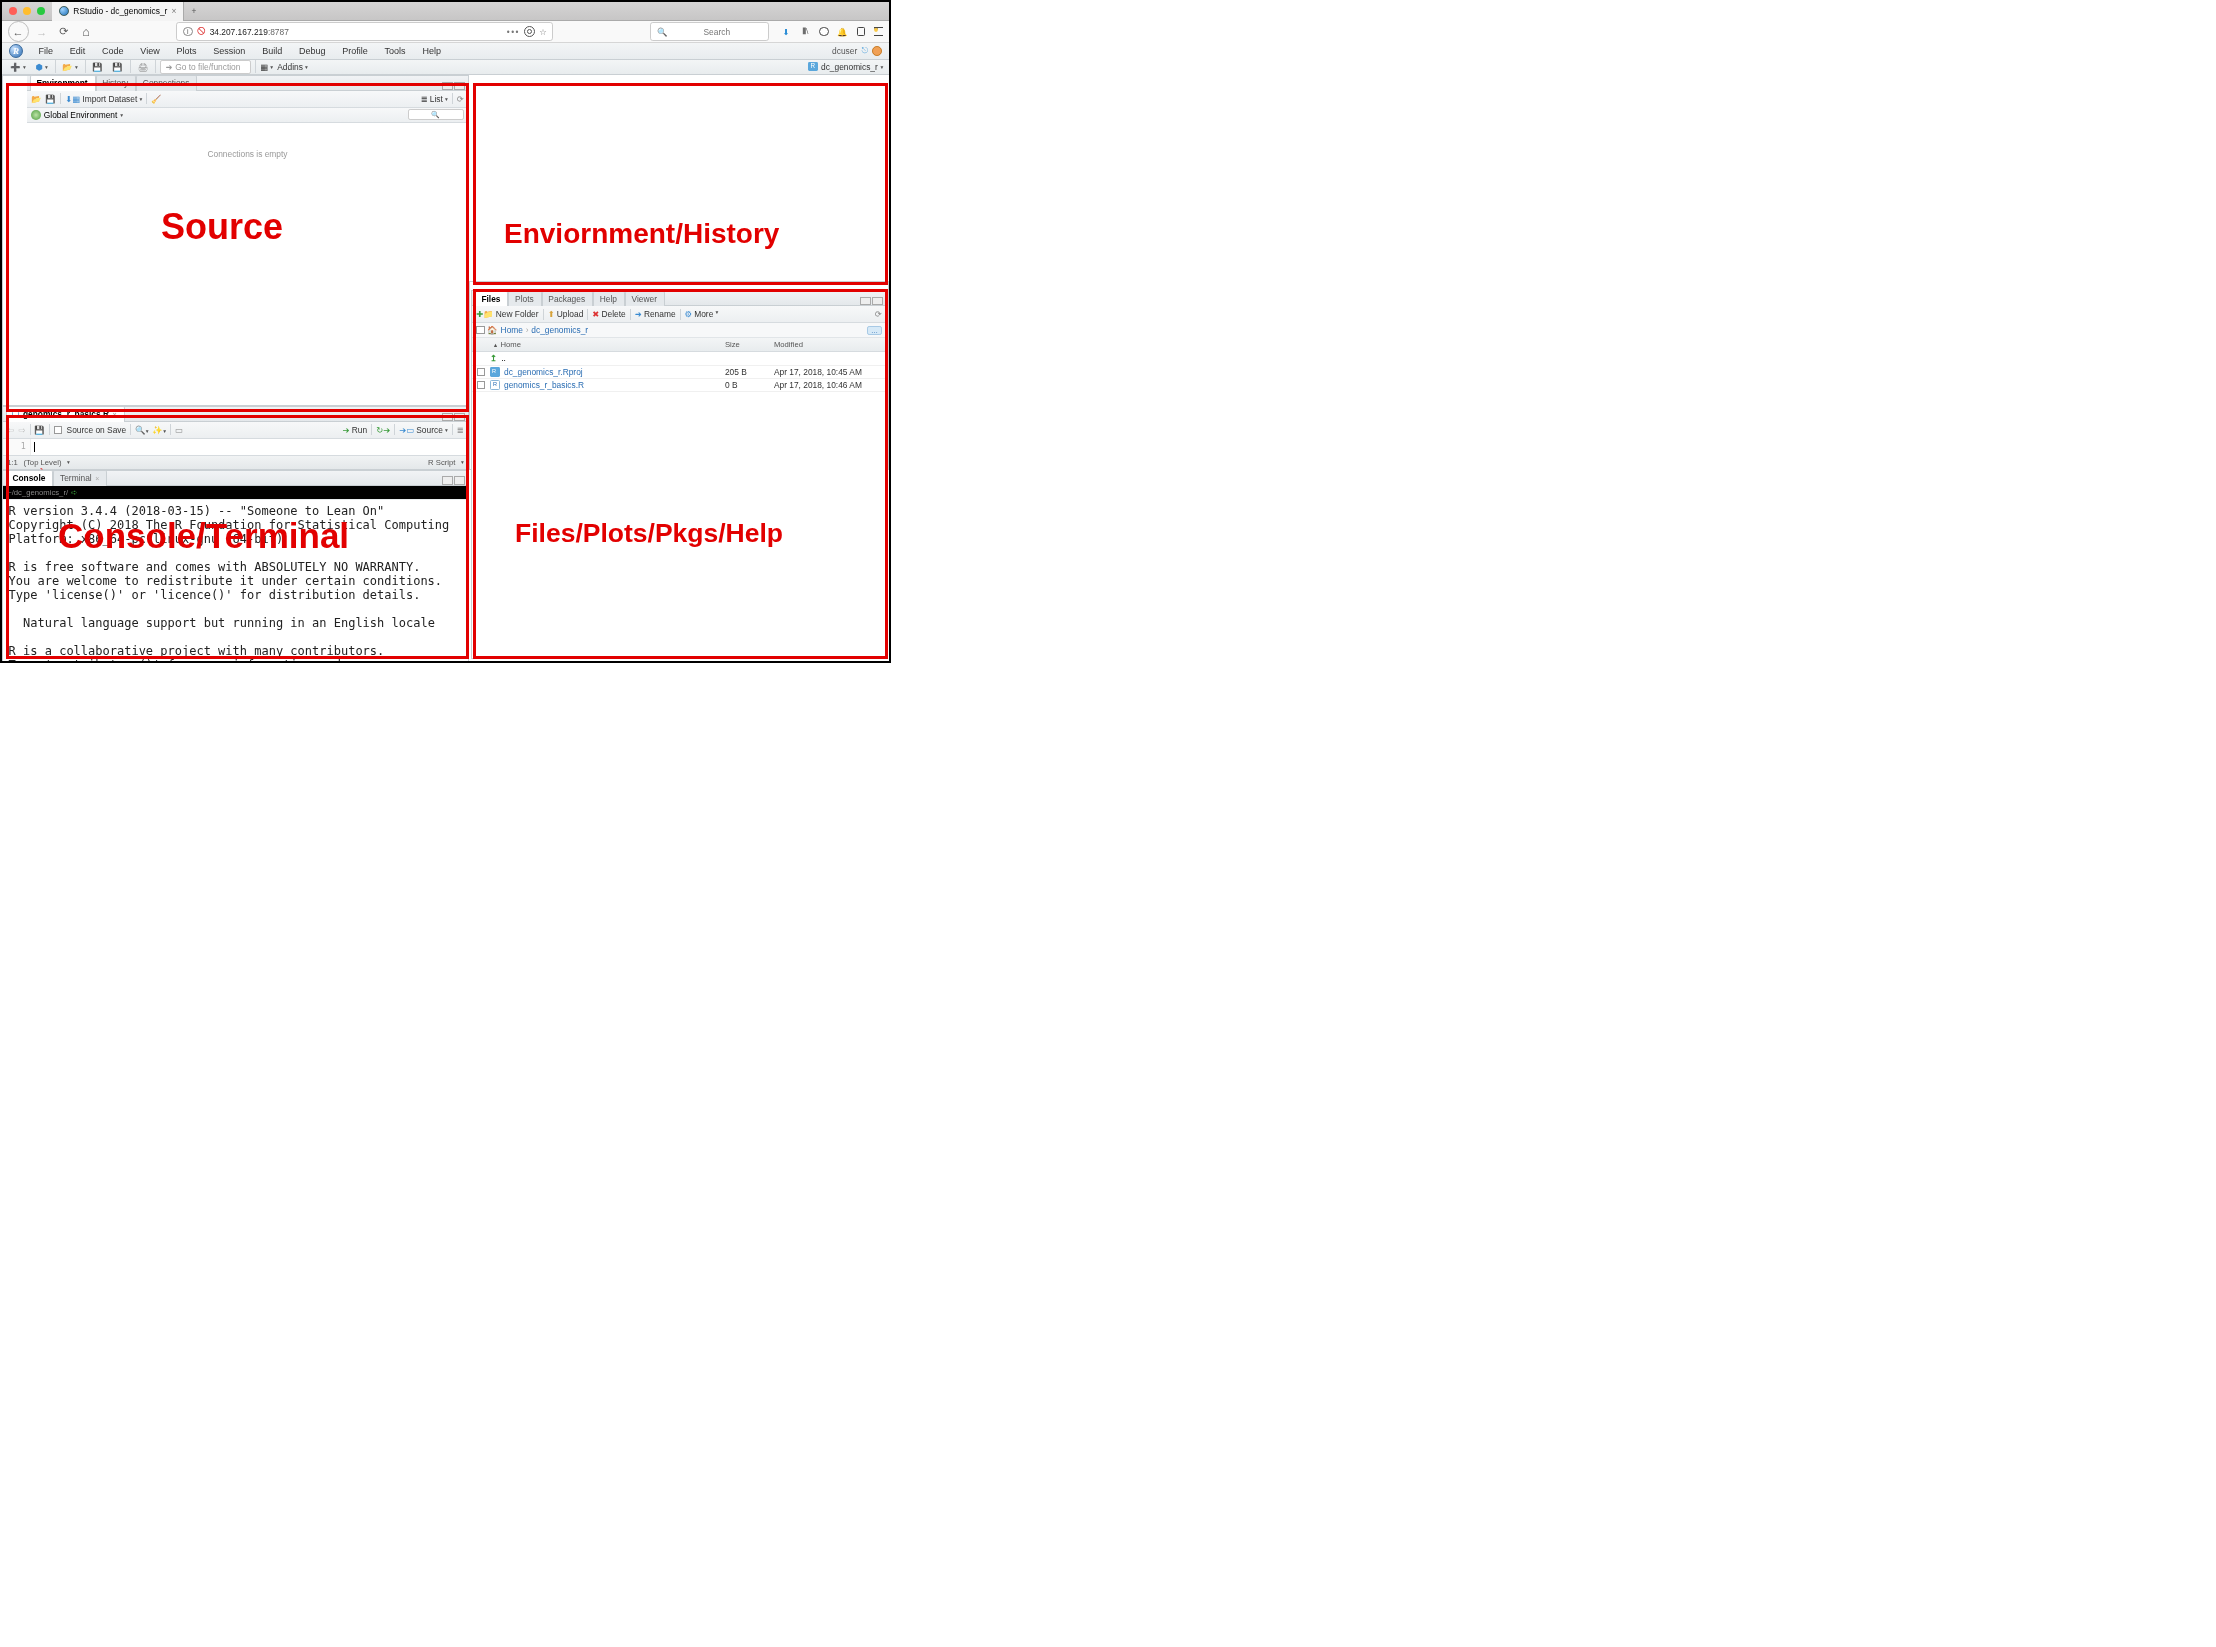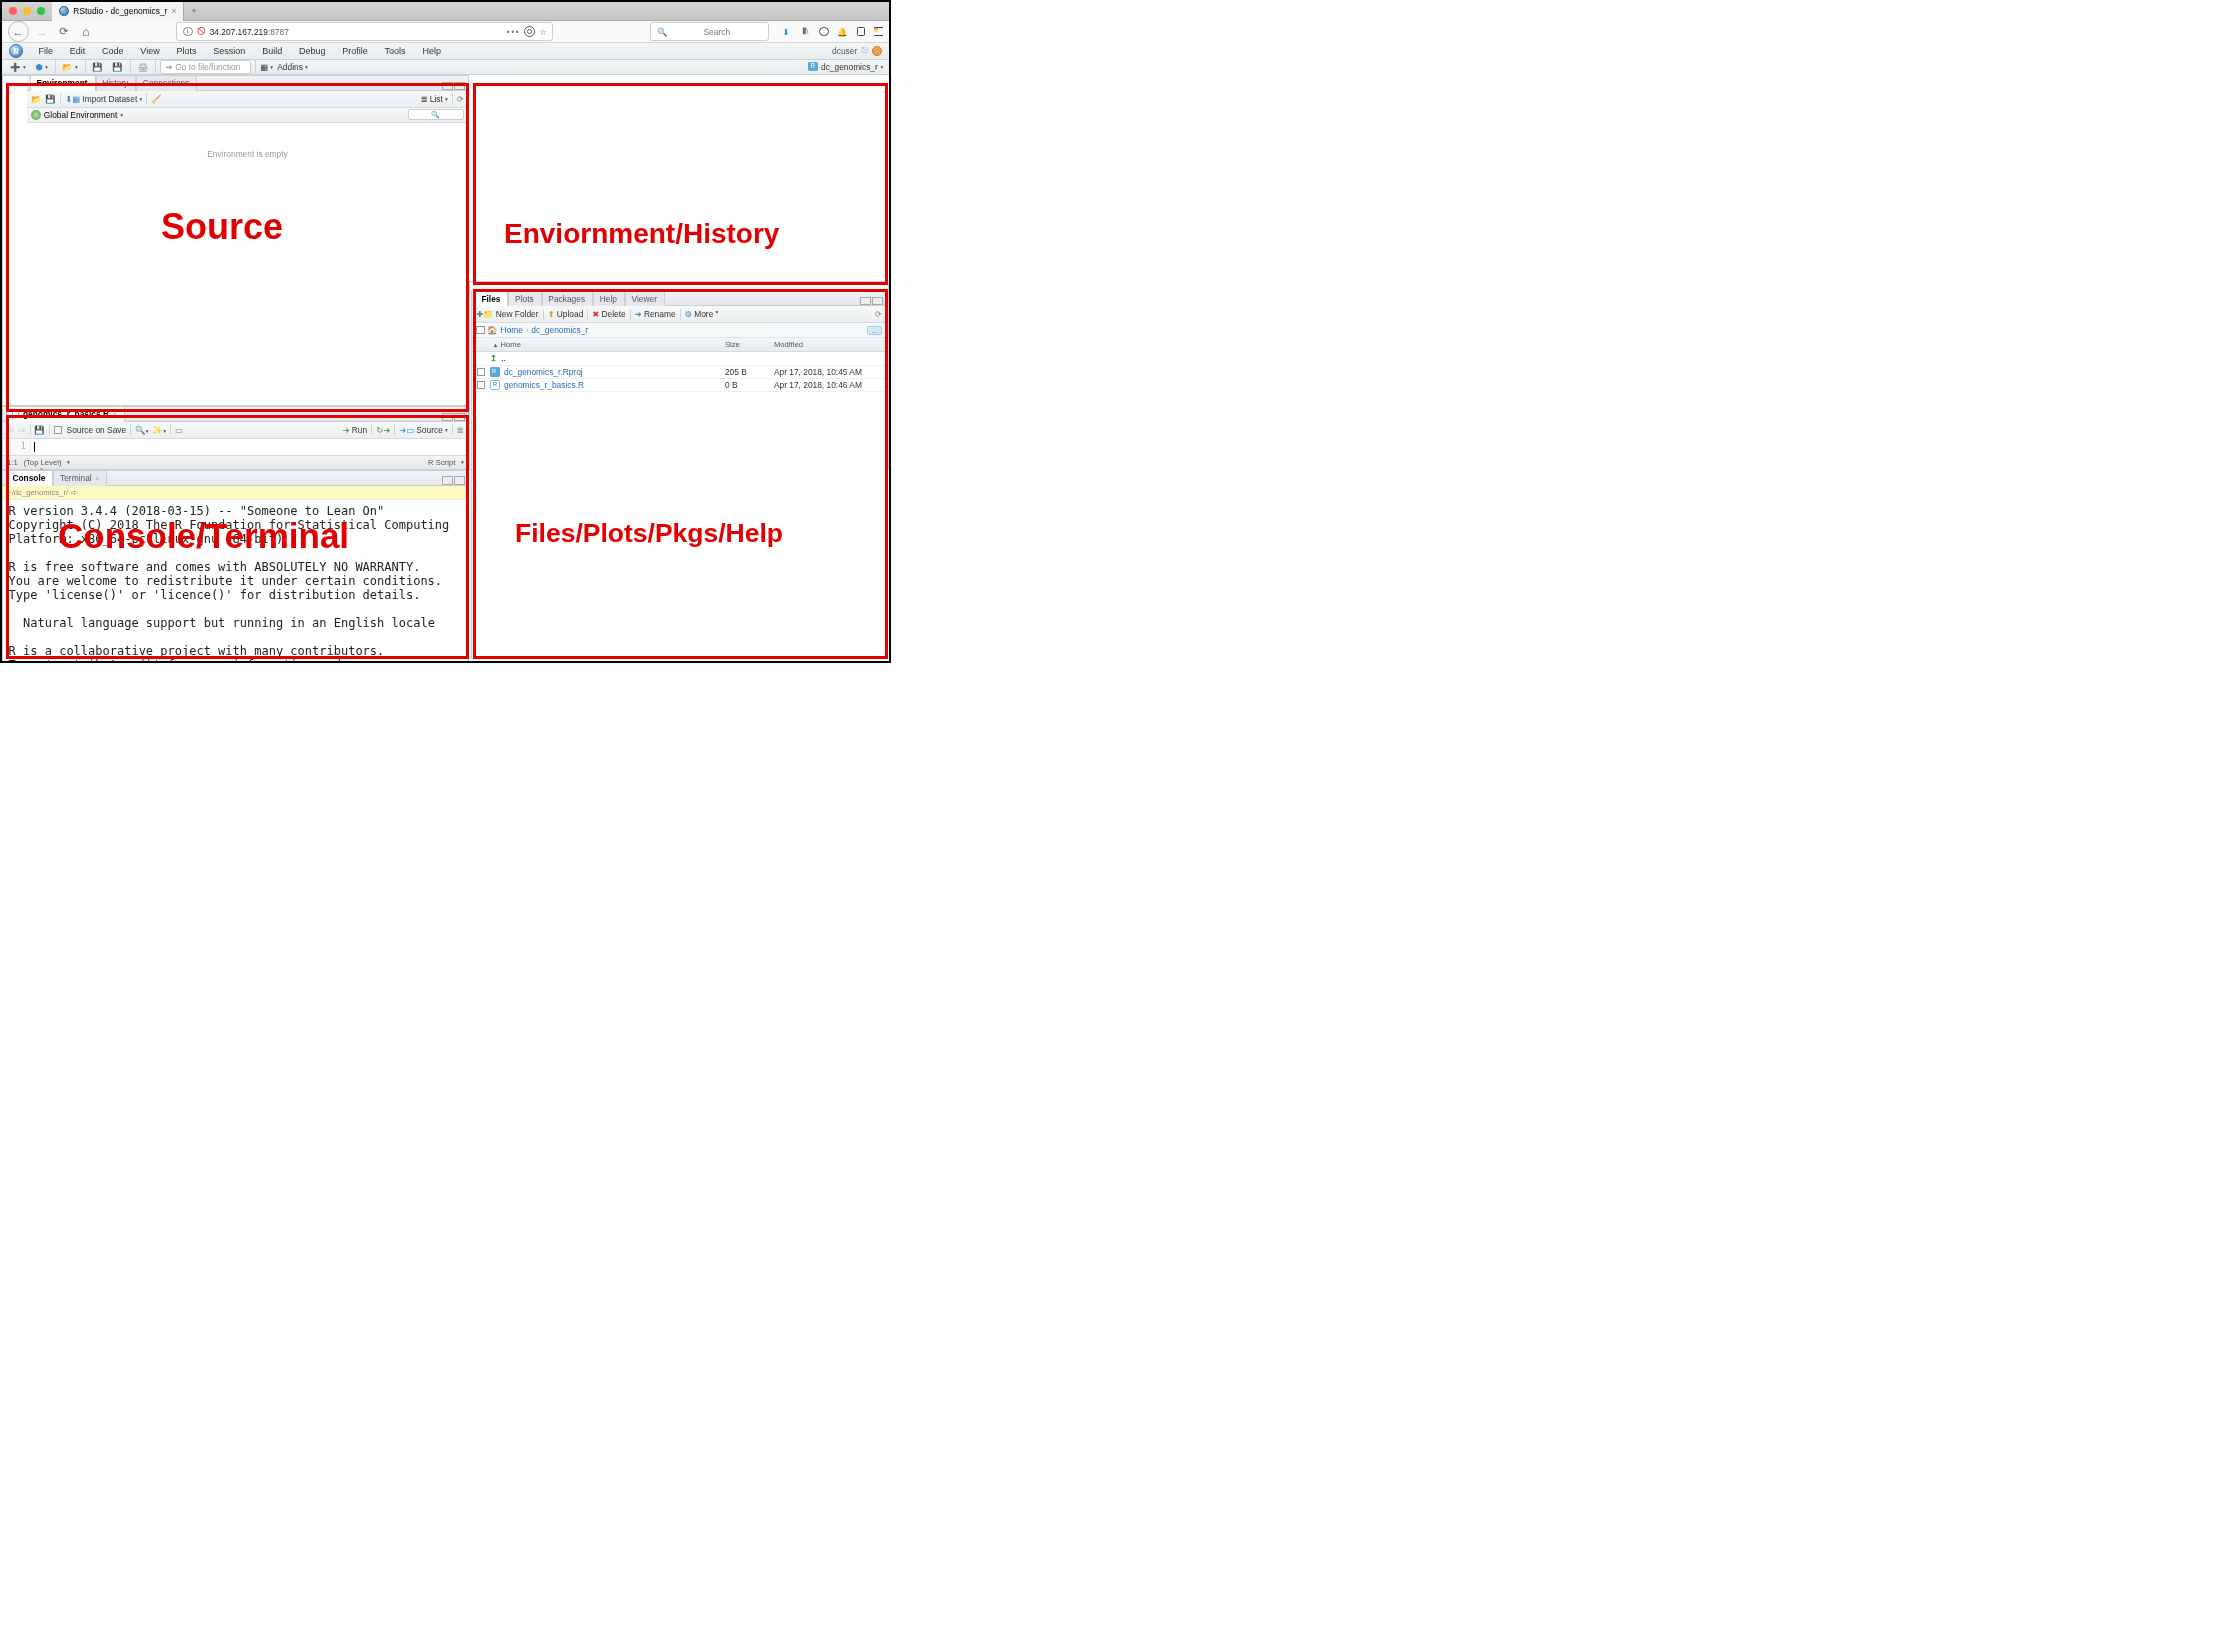--- a/index.html
+++ b/index.html
@@ -187,21 +187,21 @@
     height:15.3px; display:flex; align-items:center; padding:0 4.2px;
     background:linear-gradient(#f7f8f9,#eceff1);
     border-bottom:0.7px solid #d6dbdf; gap:2.8px; font-size:8.4px;
   }
   .env-scope .globe { width:9.8px;height:9.8px;border-radius:50%;background:radial-gradient(#bde3a7,#4a9a3d);}
   .env-scope .scope-search { margin-left:auto; width:56px; height:11px; border:0.7px solid #ccc; border-radius:2.1px; background:#fff; display:flex;align-items:center;justify-content:center;color:#aaa;font-size:7px;}
   .env-empty { flex:1; display:flex; align-items:flex-start; justify-content:center; padding-top:26.5px; color:#999; font-size:8.4px;}
   
   .console-path {
     height:14px; display:flex; align-items:center; padding:0 4.2px;
-    color:#888; font-size:7.7px; background:#fef9c3; gap:2.8px;
+    color:#888; font-size:7.7px; background:#000000; gap:2.8px;
     border-bottom:0.7px solid #e8ecee;
   }
   .console-body {
     flex:1; padding:4.2px 5.6px; font-family: Menlo, Consolas, monospace;
     font-size:12px; color:#222; white-space:pre-wrap; overflow:hidden;
   }
   .console-body .prompt { color:#3b6fb5;}
   
   .path-bar {
     height:15.3px; display:flex; align-items:center; padding:0 4.2px;
@@ -460,21 +460,21 @@
       <span class="pt-sep"></span>
       <span style="color:#888;">⟳</span>
     </div>
     <div class="env-scope">
       <span class="globe"></span>
       <span>Global Environment</span>
         <span class="caret">▾</span>
       <span class="scope-search">🔍</span>
     </div>
     <div class="env-body">
-      <div class="env-empty">Environment is empty</div>
+      <div class="env-empty">Connections is empty</div>
     </div>
   </div>
 
   <div class="pane">
     <div class="pane-tabs">
       <div class="pane-tab active">
           <span>Console</span>
         </div>
       <div class="pane-tab inactive">
           <span>Terminal</span>

